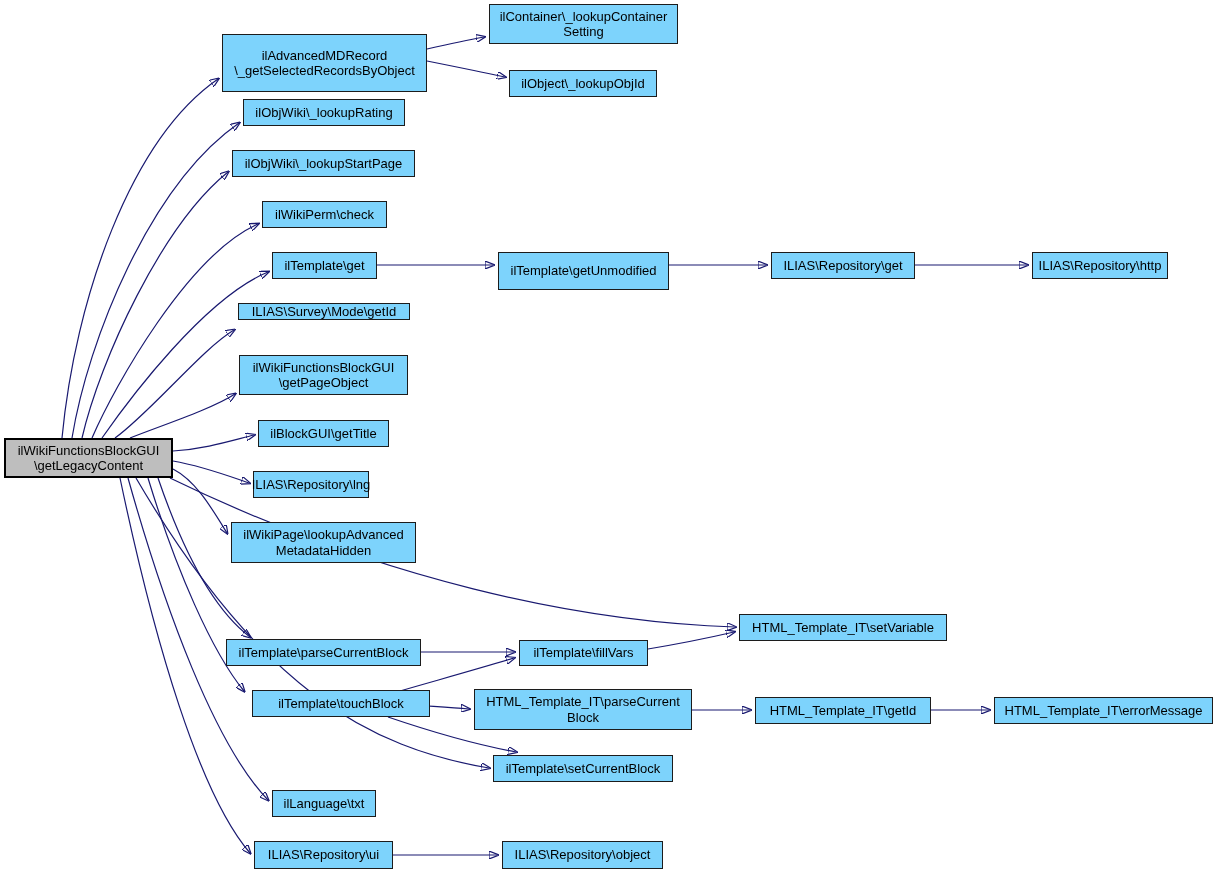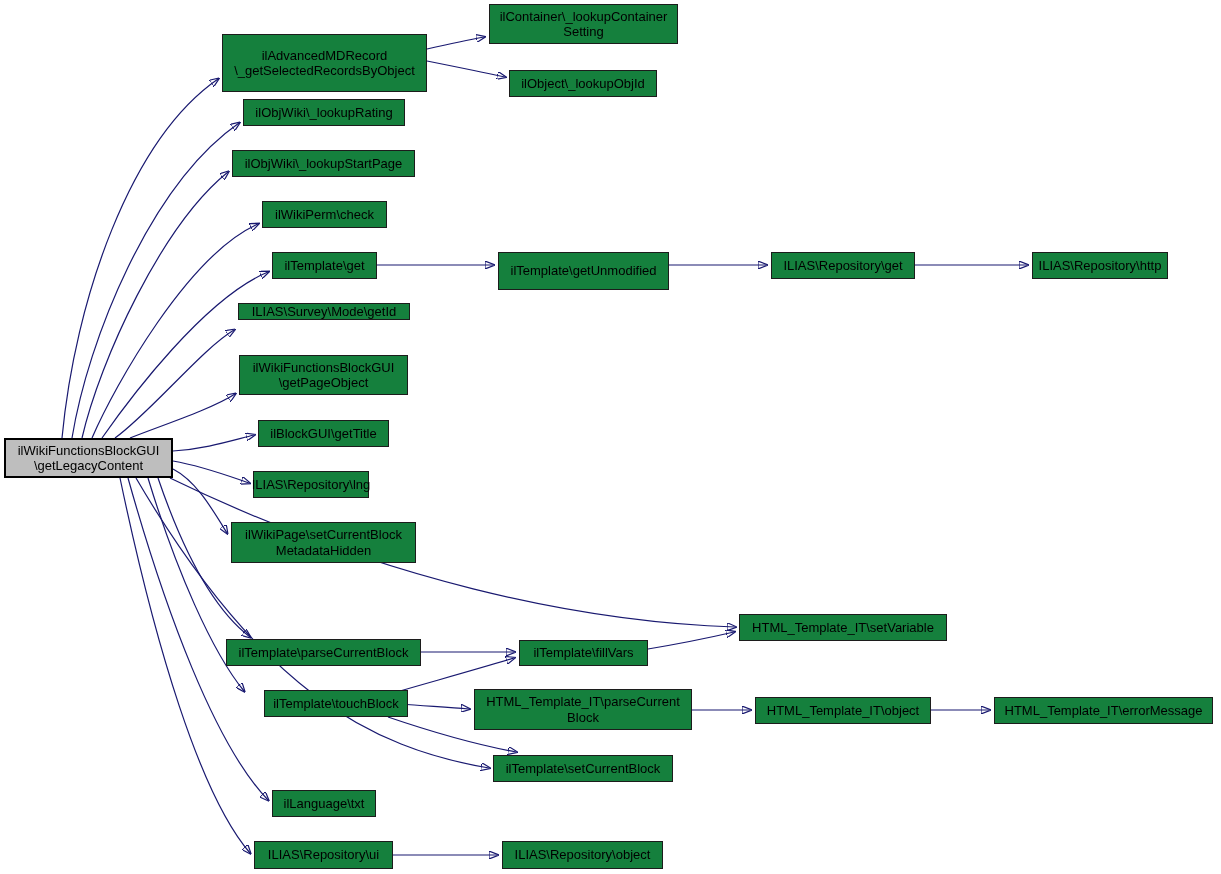--- a/index.html
+++ b/index.html
@@ -18,21 +18,21 @@
   }
   .edges path {
     fill: none;
     stroke: #191970;
     stroke-width: 1.2;
   }
   .node {
     position: absolute;
     box-sizing: border-box;
     border: 1px solid #1c1c1c;
-    background: #15803d;
+    background: #7dd3fc;
     color: #000000;
     display: flex;
     align-items: center;
     justify-content: center;
     text-align: center;
     white-space: pre-line;
     font-size: 13px;
     line-height: 1.18;
     padding: 1px 4px;
     cursor: pointer;
@@ -112,35 +112,35 @@
 
   <div class="node" style="left:238px;top:303px;width:172px;height:17px">ILIAS\Survey\Mode\getId</div>
 
   <div class="node" style="left:239px;top:355px;width:169px;height:40px">ilWikiFunctionsBlockGUI
 \getPageObject</div>
 
   <div class="node" style="left:258px;top:420px;width:131px;height:27px">ilBlockGUI\getTitle</div>
 
   <div class="node" style="left:253px;top:471px;width:116px;height:27px">ILIAS\Repository\lng</div>
 
-  <div class="node" style="left:231px;top:522px;width:185px;height:41px">ilWikiPage\setCurrentBlock
+  <div class="node" style="left:231px;top:522px;width:185px;height:41px">ilWikiPage\lookupAdvanced
 MetadataHidden</div>
 
   <div class="node" style="left:739px;top:614px;width:208px;height:27px">HTML_Template_IT\setVariable</div>
 
   <div class="node" style="left:226px;top:639px;width:195px;height:27px">ilTemplate\parseCurrentBlock</div>
 
   <div class="node" style="left:519px;top:640px;width:129px;height:26px">ilTemplate\fillVars</div>
 
-  <div class="node" style="left:264px;top:690px;width:144px;height:27px">ilTemplate\touchBlock</div>
+  <div class="node" style="left:252px;top:690px;width:178px;height:27px">ilTemplate\touchBlock</div>
 
   <div class="node" style="left:474px;top:689px;width:218px;height:41px">HTML_Template_IT\parseCurrent
 Block</div>
 
-  <div class="node" style="left:755px;top:697px;width:176px;height:27px">HTML_Template_IT\object</div>
+  <div class="node" style="left:755px;top:697px;width:176px;height:27px">HTML_Template_IT\getId</div>
 
   <div class="node" style="left:994px;top:697px;width:219px;height:27px">HTML_Template_IT\errorMessage</div>
 
   <div class="node" style="left:493px;top:755px;width:180px;height:27px">ilTemplate\setCurrentBlock</div>
 
   <div class="node" style="left:272px;top:790px;width:104px;height:27px">ilLanguage\txt</div>
 
   <div class="node" style="left:254px;top:841px;width:139px;height:28px">ILIAS\Repository\ui</div>
 
   <div class="node" style="left:502px;top:841px;width:161px;height:28px">ILIAS\Repository\object</div>

